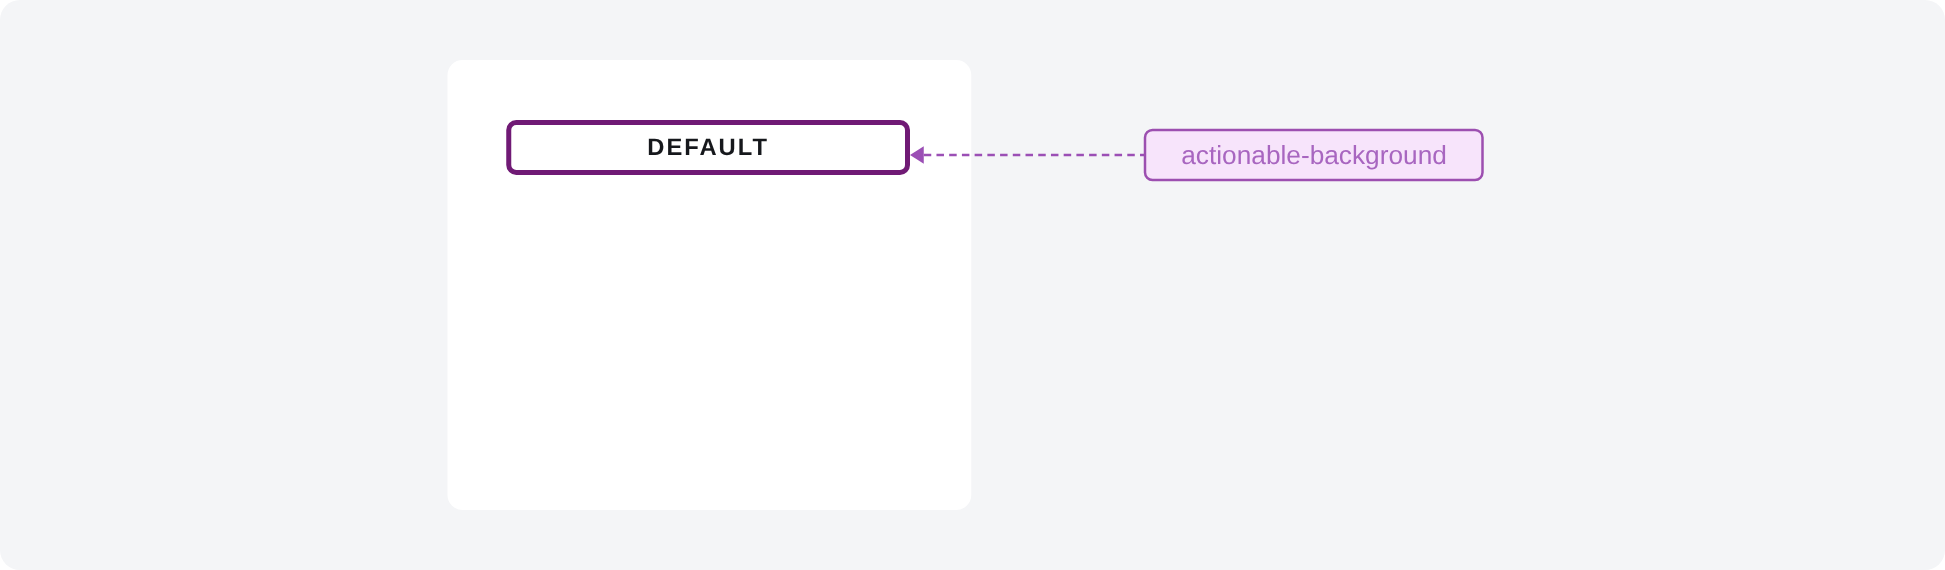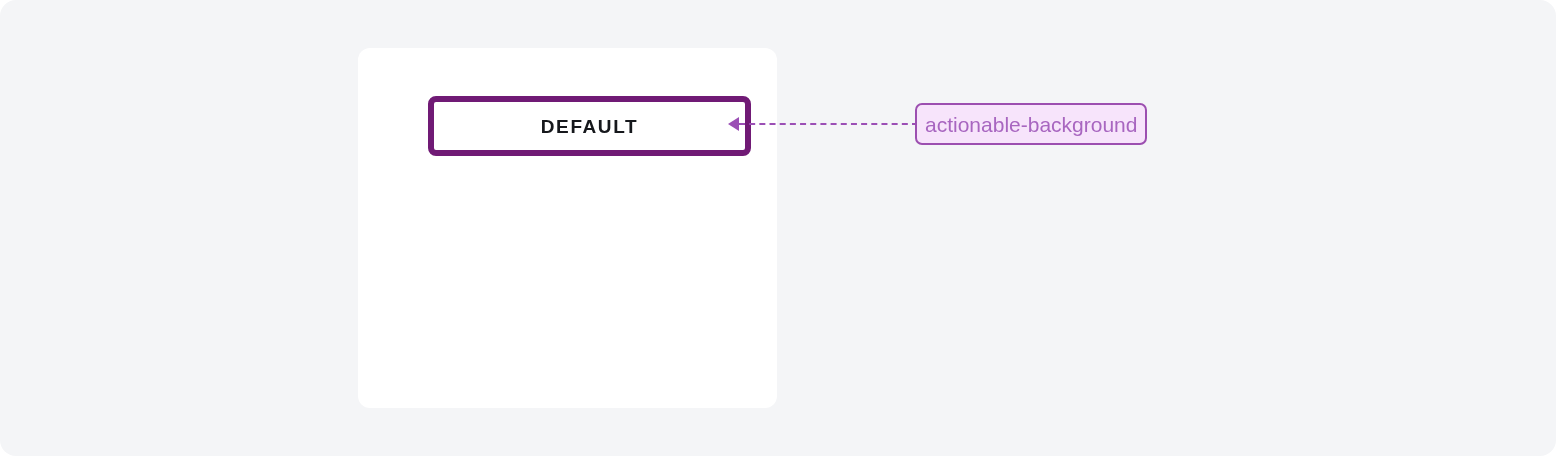--- a/index.html
+++ b/index.html
@@ -45,28 +45,27 @@
   .row-0 { top: 96px; }
   .row-1 { top: 200px; }
   .row-2 { top: 304px; }
 
   
   .state-button {
     position: absolute;
     left: 405px;
     top: 0;
     width: 323px;
-    height: 60px;
+    height: 44px;
     box-sizing: border-box;
-    border: 6px solid #701a75;
+    border: 4px solid #701a75;
     border-radius: 8px;
     display: flex;
     align-items: center;
     justify-content: center;
-    margin-left: 23px;
   }
   .state-button .state-label {
     font-size: 19px;
     font-weight: 700;
     letter-spacing: 1.6px;
     color: #16181c;
     line-height: 1;
   }
   .fill-default { background: #ffffff; }
   .fill-hover   { background: #e4e8ea; }
@@ -104,21 +103,21 @@
     position: absolute;
     top: 0;
     height: 42px;
     margin-top: 7px;
     box-sizing: border-box;
     background: #f7e4fb;
     border: 2px solid #9c4fb0;
     border-radius: 7px;
     display: flex;
     align-items: center;
-    padding: 0 8px;
+    padding: 0 28px;
     white-space: nowrap;
   }
   .token-text {
     font-size: 21px;
     color: #a866c0;
     line-height: 1;
   }
   .token-text .suffix {
     font-weight: 700;
     color: #8e3fa8;

